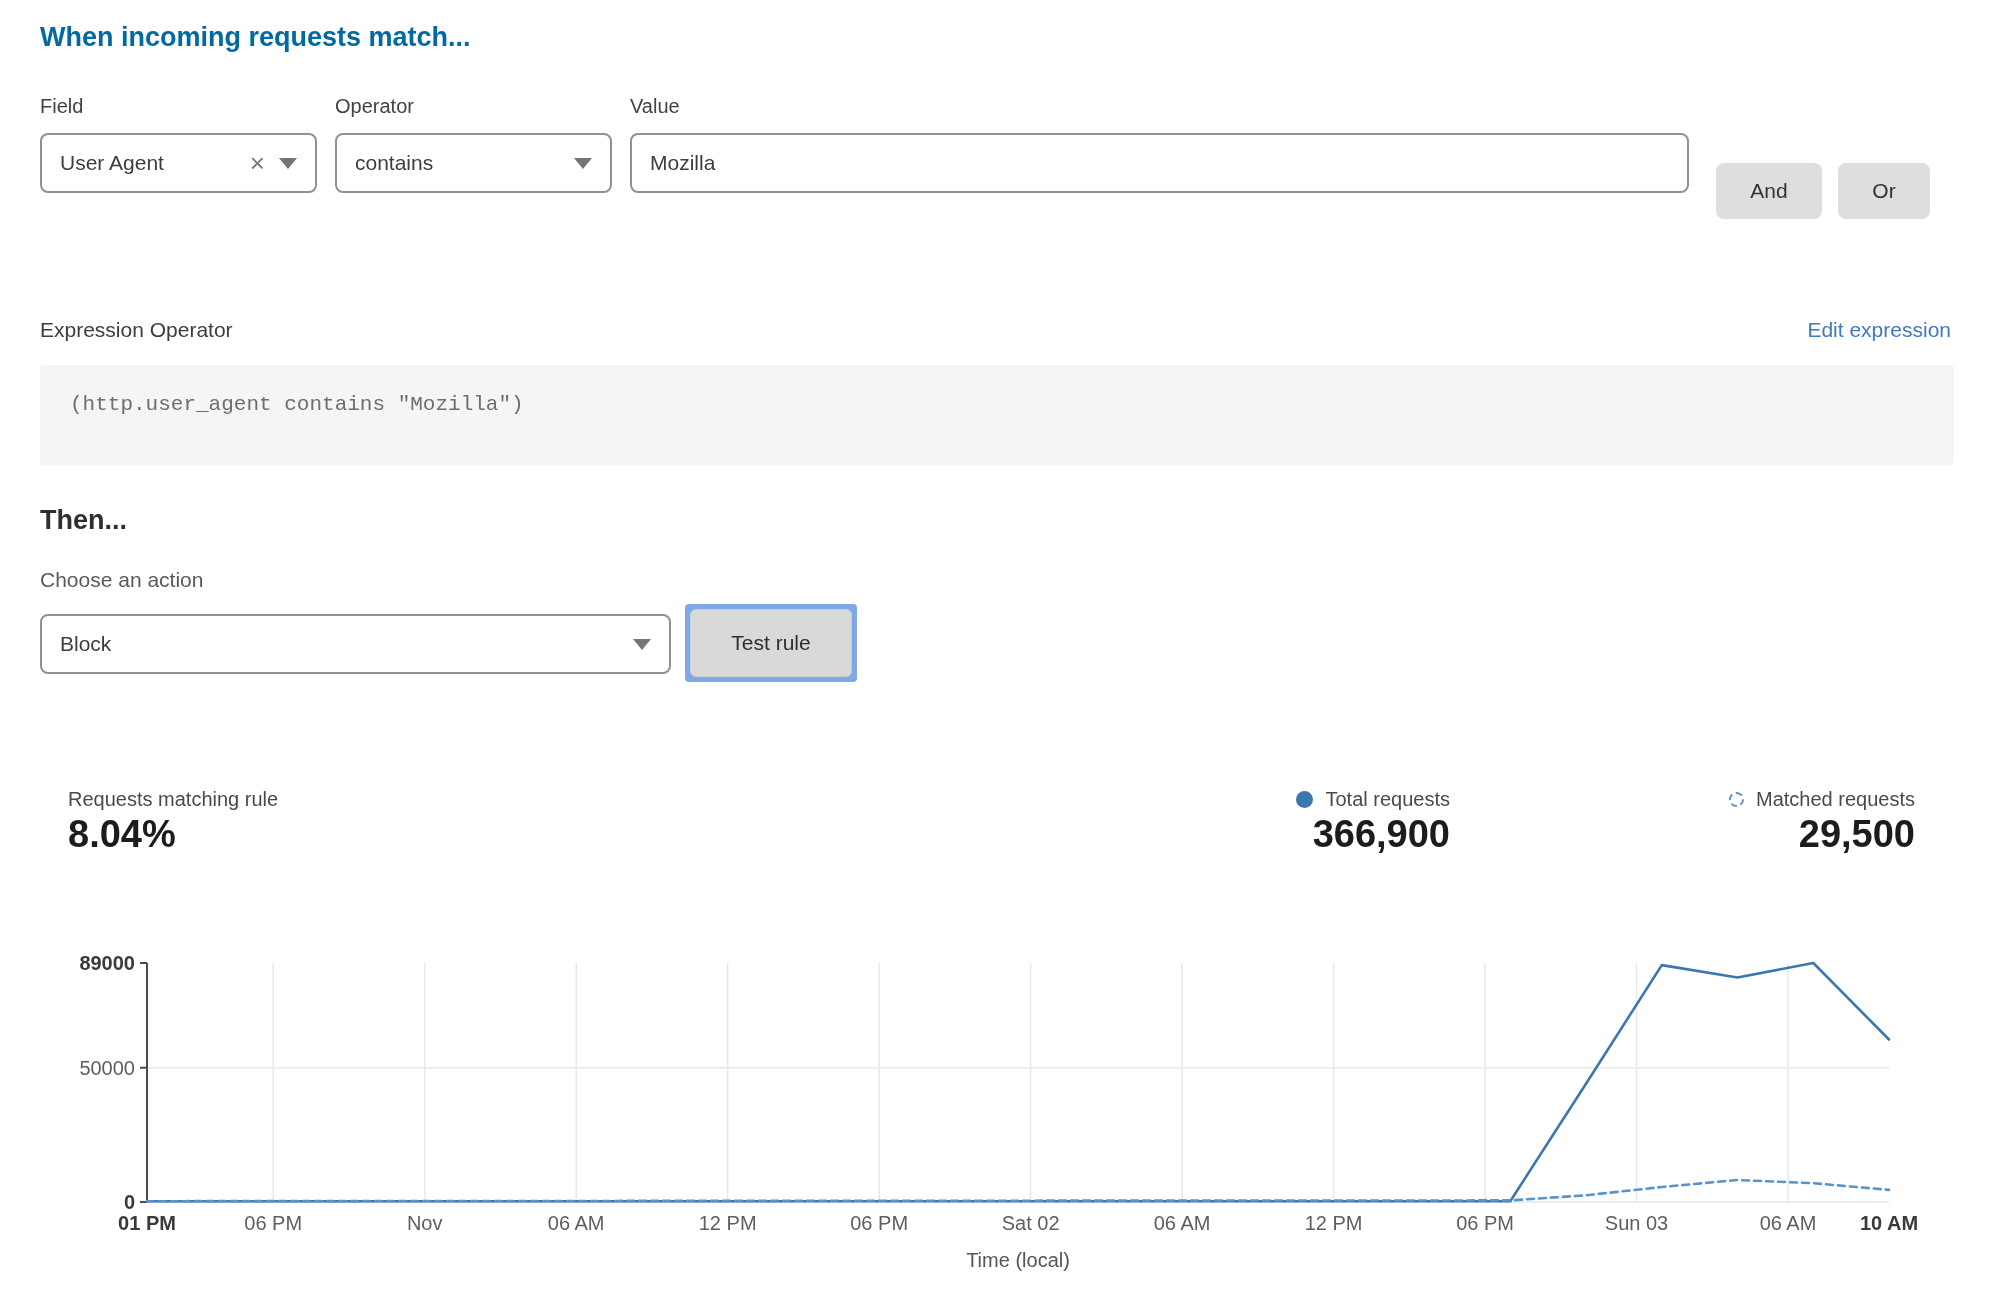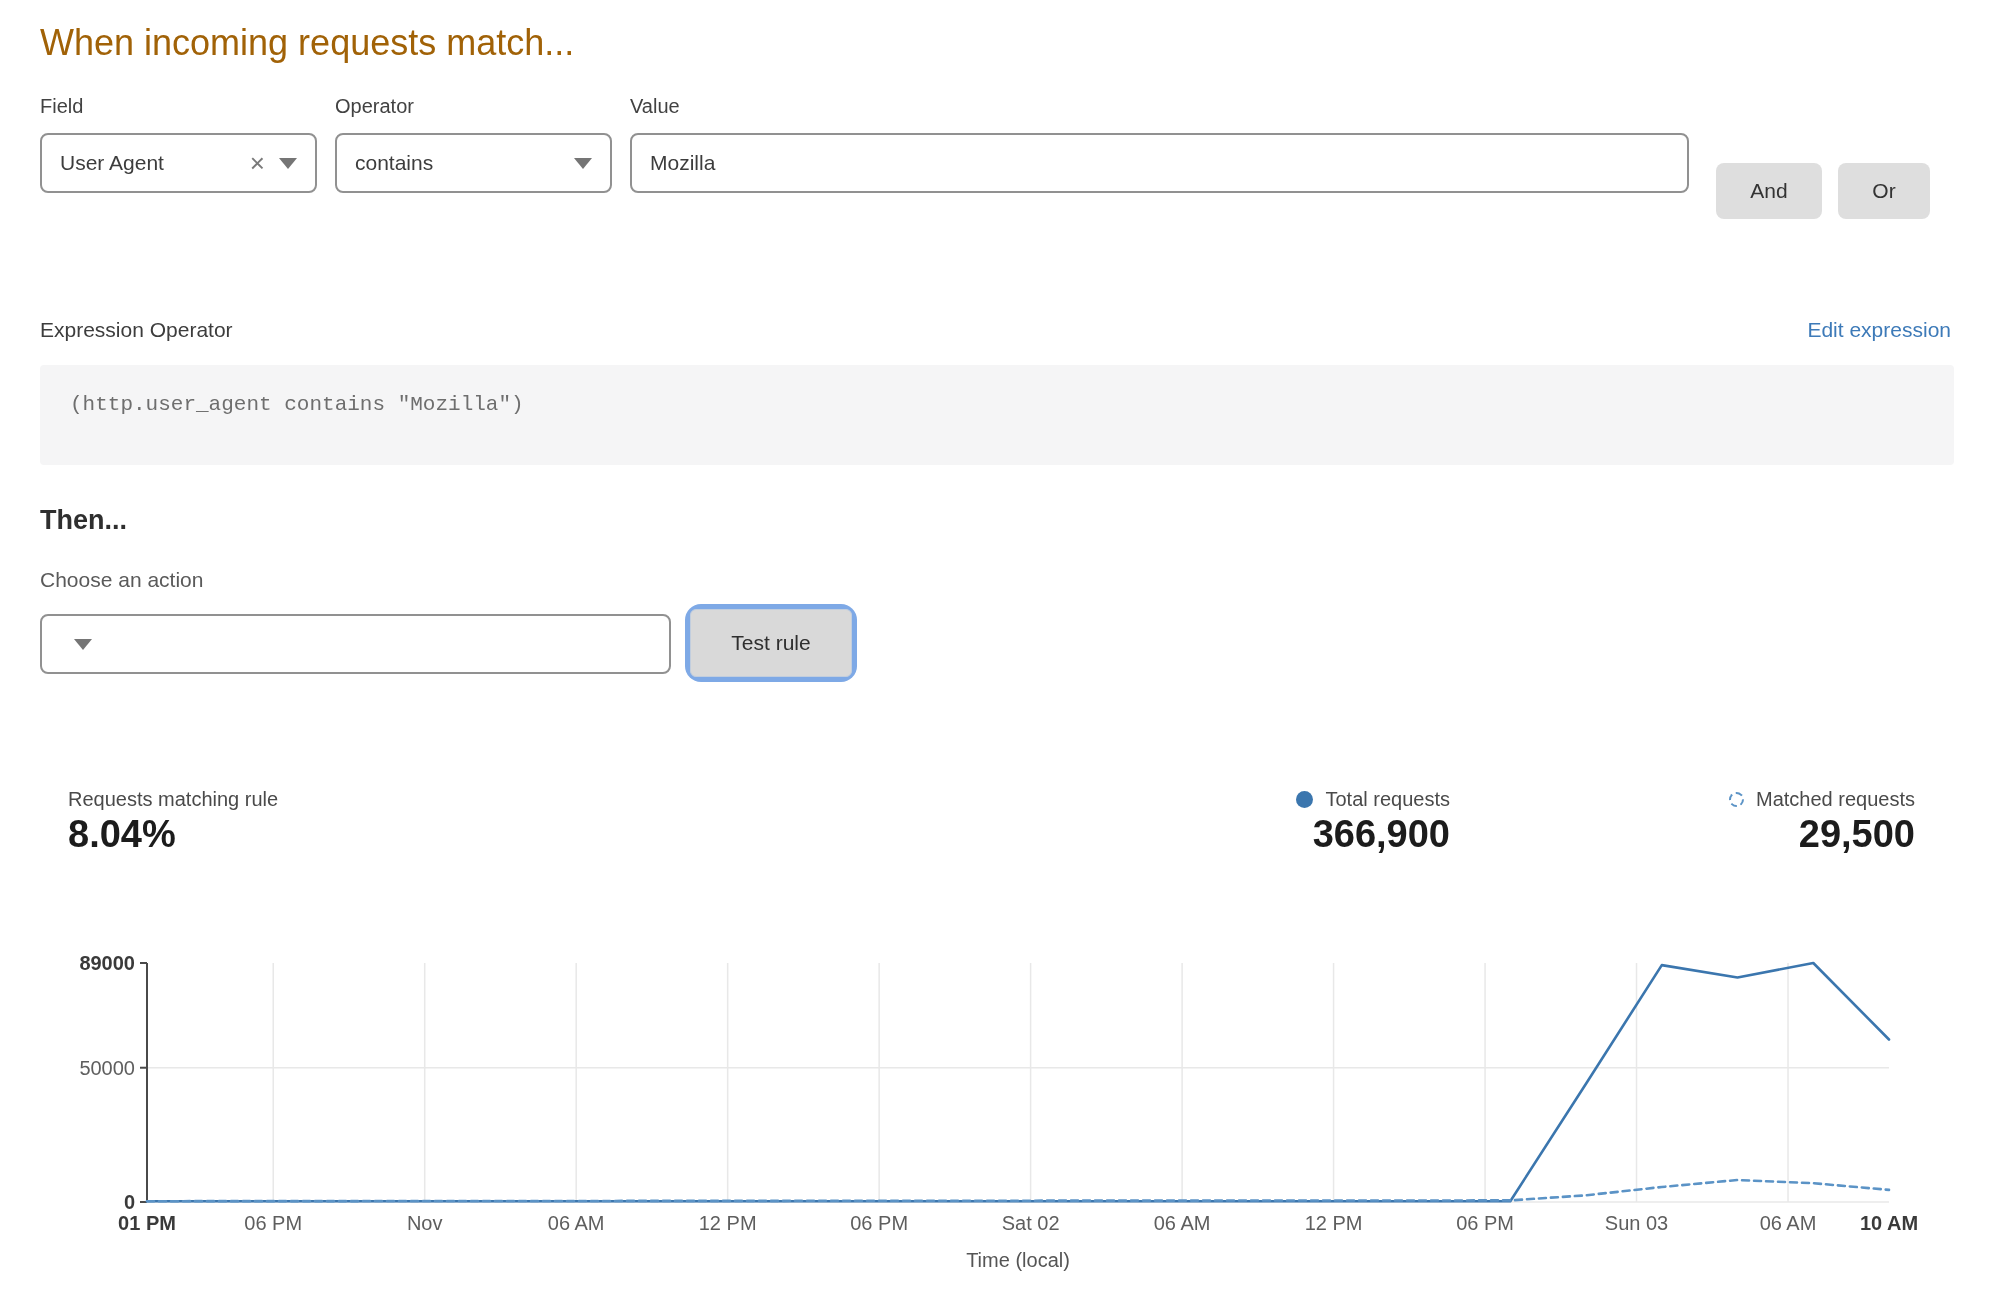--- a/index.html
+++ b/index.html
@@ -1,21 +1,21 @@
 <!DOCTYPE html>
 <html><head>
 <meta charset="utf-8">
 <style>
   * { margin:0; padding:0; box-sizing:border-box; }
   html,body { width:1999px; height:1295px; background:#ffffff;
     font-family:"Liberation Sans", sans-serif; overflow:hidden; position:relative; }
   .abs { position:absolute; }
 
   
-  .main-heading { left:40px; top:22px; font-size:36px; font-weight:normal; color:#a16207; }
+  .main-heading { left:40px; top:22px; font-size:27px; font-weight:bold; color:#0369a1; }
   .col-label { top:95px; font-size:20px; color:#424242; }
   .control { top:133px; height:60px; border:2px solid #919191; border-radius:8px;
     background:#fff; display:flex; align-items:center; padding:0 18px;
     font-size:21px; color:#3d3d3d; }
   .control .grow { flex:1; }
   .chev { width:0; height:0; border-left:9px solid transparent; border-right:9px solid transparent;
     border-top:11px solid #757575; margin-left:14px; }
   .clear-x { color:#7a7a7a; font-size:26px; line-height:1; margin-left:14px; }
   .gray-btn { top:135px; height:56px; background:#dedede; border:none; border-radius:8px;
     font-size:21px; color:#333; font-family:"Liberation Sans",sans-serif; cursor:pointer;
@@ -26,21 +26,21 @@
   .section-label { font-size:21px; color:#3d3d3d; }
   .edit-link { font-size:21px; color:#3d7ab8; cursor:pointer; }
   .code-block { left:40px; top:365px; width:1914px; height:100px; background:#f5f5f6;
     border-radius:4px; padding:28px 30px; font-family:"Liberation Mono","DejaVu Sans Mono",monospace;
     font-size:21px; color:#6e6e6e; }
 
   
   .then-heading { left:40px; top:505px; font-size:27px; font-weight:bold; color:#2f2f2f; }
   .choose-label { left:40px; top:568px; font-size:21px; color:#5a5a5a; }
   .test-ring { left:685px; top:604px; width:172px; height:78px; background:#7ea9e6;
-    border-radius:16px; }
+    border-radius:4px; }
   .test-btn { left:5px; top:5px; width:162px; height:68px; background:#d9d9d9;
     border:1px solid #c2cede; border-radius:6px; font-size:21px; color:#2f2f2f;
     font-family:"Liberation Sans",sans-serif; cursor:pointer; }
 
   
   .stat-label { font-size:20px; color:#4a4a4a; display:flex; align-items:center; }
   .stat-value { font-size:38px; font-weight:bold; color:#1c1c1c; margin-top:2px; }
   .legend-dot { width:17px; height:17px; border-radius:50%; background:#3b76ae; margin-right:12px; }
   .legend-dashed { width:15px; height:15px; border-radius:50%; border:2px dashed #5b93c6;
     background:#fff; margin-right:12px; }
@@ -77,20 +77,21 @@
 <button class="abs gray-btn" style="left:1838px; width:92px">Or</button>
 
 <div class="abs section-label" style="left:40px; top:318px">Expression Operator</div>
 <div class="abs edit-link" style="top:318px; right:48px">Edit expression</div>
 <div class="abs code-block">(http.user_agent contains "Mozilla")</div>
 
 <div class="abs then-heading">Then...</div>
 <div class="abs choose-label">Choose an action</div>
 
 <div class="abs control" style="left:40px; width:631px; top:614px">
+  <span class="grow">Block</span>
   <span class="chev"></span>
 </div>
 
 <div class="abs test-ring">
   <button class="abs test-btn">Test rule</button>
 </div>
 
 <div class="abs" style="left:68px; top:788px">
   <div class="stat-label">Requests matching rule</div>
   <div class="stat-value">8.04%</div>

